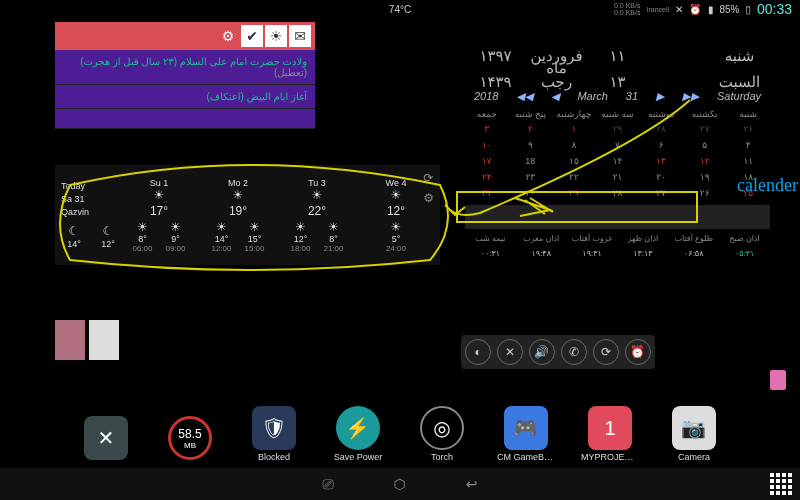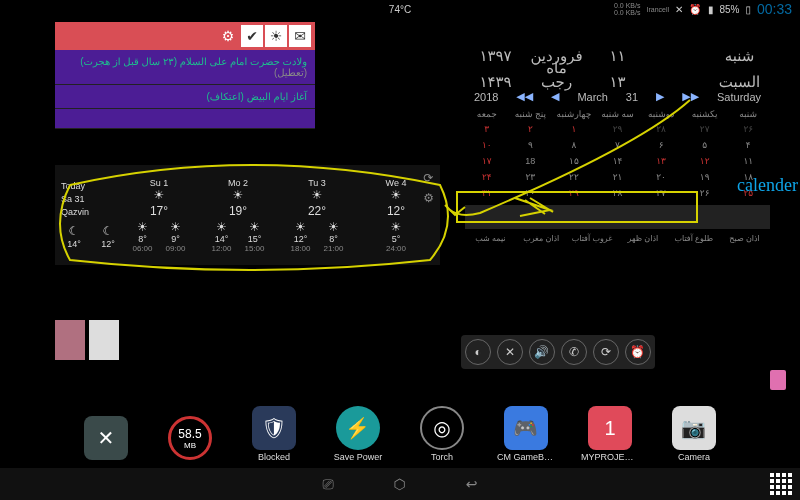--- a/index.html
+++ b/index.html
@@ -1,34 +1,34 @@
 <!DOCTYPE html>
 <html><head>
 <meta charset="utf-8">
 <style>
   * { margin:0; padding:0; box-sizing:border-box; font-family:Arial,sans-serif; }
   body { width:800px; height:500px; background:#000; color:#fff; position:relative; overflow:hidden; font-size:10px; }
   .status-bar { position:absolute; top:0; left:0; right:0; height:18px; display:flex; justify-content:space-between; align-items:center; padding:0 8px; font-size:10px; color:#ccc; }
   .status-center { position:absolute; left:50%; transform:translateX(-50%); }
   .status-right { display:flex; gap:6px; align-items:center; }
   .status-right .small { font-size:7px; color:#888; line-height:7px; }
-  .status-right .time { font-size:14px; font-weight:300; color:#0369a1; }
+  .status-right .time { font-size:14px; font-weight:300; color:#5eead4; }
   
   .events { position:absolute; top:22px; left:55px; width:260px; }
   .ev-toolbar { background:#d94e55; height:28px; display:flex; justify-content:flex-end; align-items:center; padding:0 4px; gap:2px; }
   .ev-toolbar .ic { width:22px; height:22px; display:flex; align-items:center; justify-content:center; font-size:14px; color:#fff; }
   .ev-toolbar .ic.wb { background:#fff; color:#333; }
   .ev-body { background:#4c1d95; }
   .ev-row { padding:6px 8px; border-bottom:1px solid #222; color:#1ebd8e; font-size:10px; text-align:right; direction:rtl; }
   .ev-row .mute { color:#888; }
   
   .cal { position:absolute; top:50px; right:30px; width:305px; color:#bbb; }
   .cal .hdr { display:grid; grid-template-columns:repeat(5,1fr); font-size:15px; text-align:center; margin-bottom:2px; }
   .cal .hdr div { line-height:12px; }
-  .cal .nav { display:flex; align-items:center; justify-content:space-around; font-size:11px; margin-bottom:4px; }
+  .cal .nav { display:flex; justify-content:space-around; font-size:11px; margin-bottom:4px;font-style:italic; }
   .cal .nav .tri { color:#8ab4ff; font-size:11px; }
   .cal .dow, .cal .wk { display:grid; grid-template-columns:repeat(7,1fr); text-align:center; font-size:9px; }
   .cal .dow div { color:#888; padding:2px 0; }
   .cal .wk div { padding:3px 0; color:#888; }
   .cal .wk .r { color:#c33; }
   .cal .wk .dim { color:#444; }
   .cal .bar { background:#222; height:24px; margin-top:4px; }
   .cal .pt { display:grid; grid-template-columns:repeat(6,1fr); font-size:8px; text-align:center; margin-top:4px; }
   .cal .pt .lab { color:#888; padding:1px 0; }
   .cal .pt .val { padding:1px 0; }
@@ -189,20 +189,28 @@
       </div>
     </div>
   <div class="bar"></div>
   <div class="pt" id="pt-labels">
       <div class="lab">نیمه شب</div>
       <div class="lab">اذان مغرب</div>
       <div class="lab">غروب آفتاب</div>
       <div class="lab">اذان ظهر</div>
       <div class="lab">طلوع آفتاب</div>
       <div class="lab">اذان صبح</div>
+    </div>
+  <div class="pt" id="pt-values">
+      <div class="val">۰۰:۳۱</div>
+      <div class="val">۱۹:۴۸</div>
+      <div class="val">۱۹:۳۱</div>
+      <div class="val">۱۳:۱۳</div>
+      <div class="val">۰۶:۵۸</div>
+      <div class="val g">۰۵:۳۱</div>
     </div>
 </div>
 
 <div class="weather">
   <div class="w-ctl">
     <span>⟳</span>
     <span>⚙</span>
   </div>
   <div class="w-row">
     <div class="w-today">

